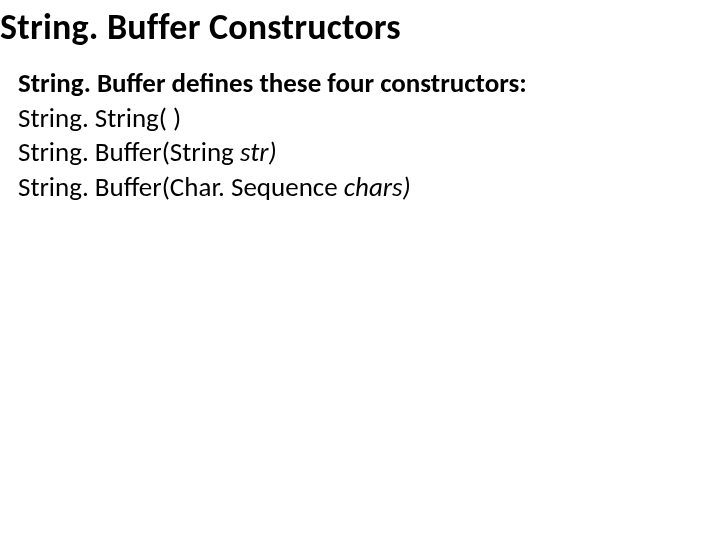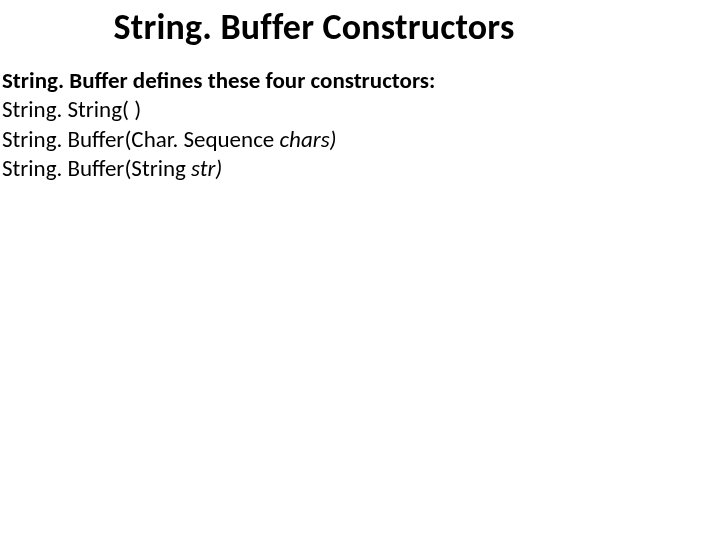--- a/index.html
+++ b/index.html
@@ -16,32 +16,31 @@
     width: 720px;
     height: 540px;
     position: relative;
     box-sizing: border-box;
   }
   .title {
     position: absolute;
     top: 8px;
     left: 0;
     width: 628px;
-    text-align: center;
     font-weight: 700;
     font-size: 36px;
     line-height: 1.1;
     letter-spacing: 0.2px;
   }
   .body {
     position: absolute;
     top: 66px;
-    left: 2px;
+    left: 18px;
     right: 18px;
-    font-size: 23px;
+    font-size: 27px;
     line-height: 1.28;
   }
   .intro {
     font-weight: 700;
   }
   .ctor-line {
     font-weight: 400;
   }
   .ital {
     font-style: italic;
@@ -51,19 +50,19 @@
 <body>
 
 <div class="slide">
   <div class="title">String. Buffer Constructors</div>
   <div class="body">
     <div class="intro">String. Buffer defines these four constructors:</div>
     <div class="ctor-line">
       <span>String. String( )</span><span class="ital"></span>
     </div>
     <div class="ctor-line">
-      <span>String. Buffer(Char. Sequence </span><span class="ital">chars)</span>
+      <span>String. Buffer(String </span><span class="ital">str)</span>
     </div>
     <div class="ctor-line">
-      <span>String. Buffer(String </span><span class="ital">str)</span>
+      <span>String. Buffer(Char. Sequence </span><span class="ital">chars)</span>
     </div>
   </div>
 </div>
 
 </body></html>

